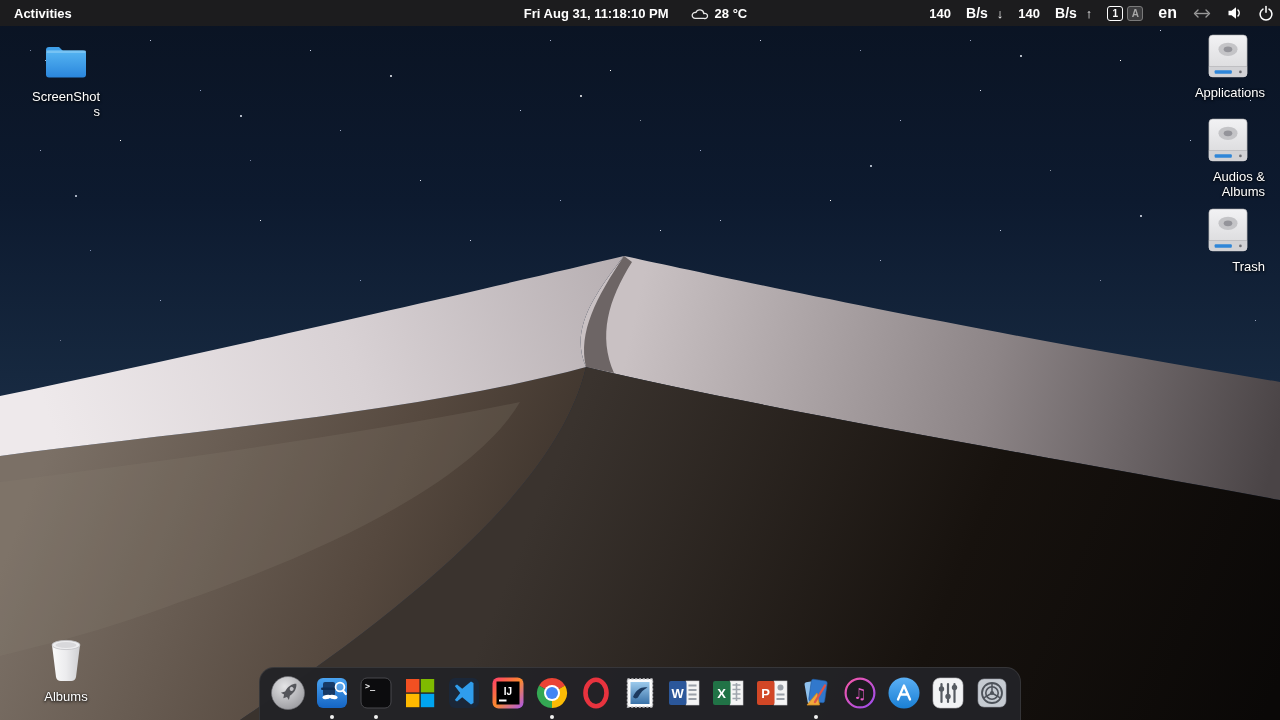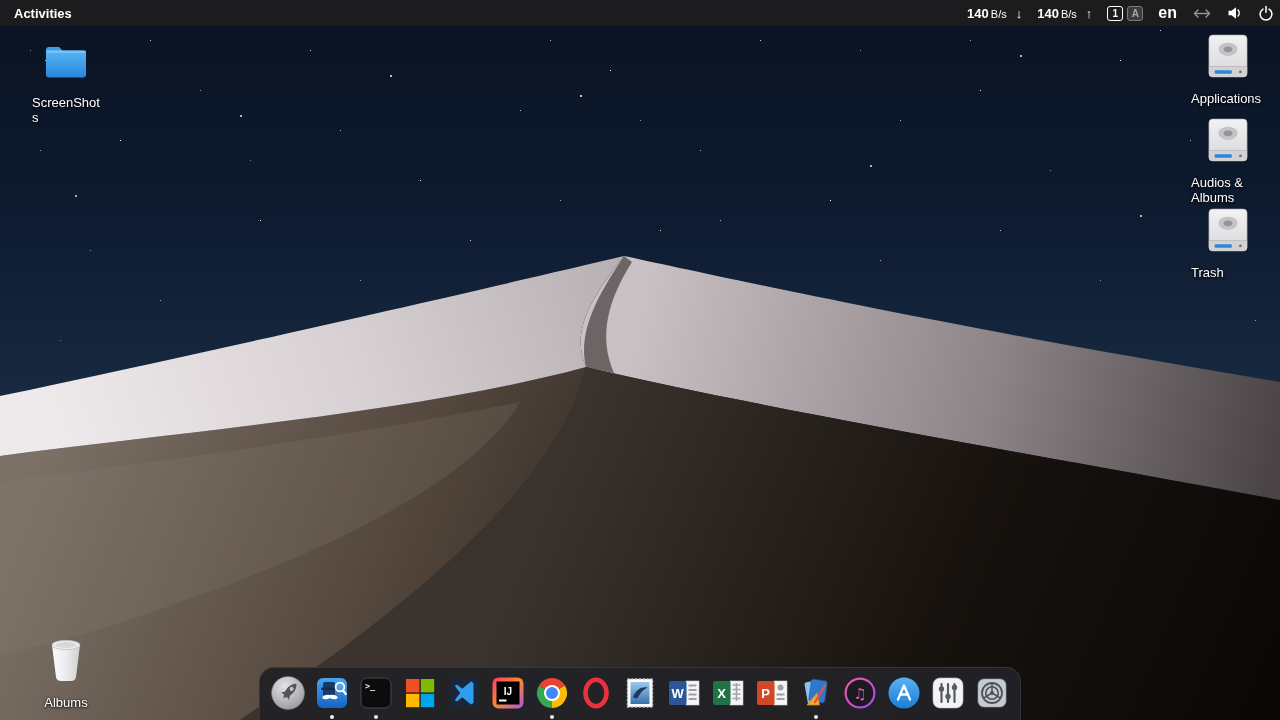--- a/index.html
+++ b/index.html
@@ -35,33 +35,33 @@
   .topbar { position:absolute; top:0; left:0; right:0; height:26px; background:#1c1c1e;
     display:flex; align-items:center; color:#fff; font-size:13px; font-weight:700; z-index:10; }
   .tb-left { position:absolute; left:0; top:0; bottom:0; display:flex; align-items:center; }
   .tb-activities { padding:16px 14px; height:100%; display:flex; align-items:center; cursor:pointer; }
   .tb-center { position:absolute; left:50%; top:0; bottom:0; transform:translateX(-52%);
     display:flex; align-items:center; gap:22px; }
   .tb-clock { display:flex; align-items:center; }
   .tb-weather { display:flex; align-items:center; gap:6px; }
   .tb-right { position:absolute; right:6px; top:0; bottom:0; display:flex; align-items:center; gap:15px; }
   .net-group { display:flex; align-items:center; gap:9px; }
-  .net-unit { font-size:11px; font-weight:400; margin-left:2px; }
+  .net-unit { font-size:14px; font-weight:700; margin-left:15px; }
   .net-arrow { font-size:13px; }
   .kbd-group { display:flex; align-items:center; gap:4px; }
   .kbd-box { width:16px; height:15px; border-radius:3px; display:flex; align-items:center; justify-content:center;
     font-size:10px; font-weight:700; }
   .kbd-box.on  { border:1.5px solid #fff; color:#fff; }
   .kbd-box.off { border:1.5px solid #7a7a7a; color:#a8a8a8; background:#3c3c3e; }
   .tb-lang { font-size:16px; }
   .tb-icon { display:flex; align-items:center; }
 
   
   .desk-icon { position:absolute; display:flex; flex-direction:column; align-items:center; z-index:3; cursor:pointer; }
-  .desk-label { color:#fff; font-size:13px; text-align:left; line-height:1.18; margin-top:9px;
+  .desk-label { color:#fff; font-size:13px; text-align:right; line-height:1.18; margin-top:3px;
     text-shadow:0 1px 3px rgba(0,0,0,.95), 0 0 2px rgba(0,0,0,.6); overflow-wrap:anywhere; }
   #icon-screenshots { left:16px; top:42px; width:100px; }
   #icon-screenshots .desk-label { width:68px; }
   #icon-applications { left:1178px; top:34px; width:100px; }
   #icon-audios { left:1178px; top:118px; width:100px; }
   #icon-movies { left:1178px; top:208px; width:100px; }
   #icon-applications .desk-label, #icon-audios .desk-label, #icon-movies .desk-label { width:74px; }
   #icon-trash { left:24px; top:636px; width:84px; }
 
   
@@ -115,20 +115,31 @@
   <path d="M0,396 C210,352 480,290 624,256 C592,297 570,331 586,367 C420,412 180,432 0,456 Z" fill="url(#g-bright)"></path>
 
   <path d="M624,256 C596,298 578,332 586,367 L614,373 C598,336 608,300 632,262 Z" fill="#201a17" opacity="0.55"></path>
 </svg>
 
 <div class="topbar">
   <div class="tb-left">
     <div class="tb-activities">Activities</div>
   </div>
 
+  <div class="tb-center">
+    <div class="tb-clock">Fri Aug 31, 11:18:10 PM</div>
+    <div class="tb-weather">
+      <span class="tb-icon">
+        <svg width="18" height="13" viewBox="0 0 18 13">
+          <path d="M4.6,11.4 a3,3 0 1 1 .5,-5.9 a4.1,4.1 0 0 1 7.9,1.1 a2.6,2.6 0 1 1 .3,4.8 Z" fill="none" stroke="#e6e6e6" stroke-width="1.3" stroke-linejoin="round"></path>
+        </svg>
+      </span>
+      <span>28 °C</span>
+    </div>
+  </div>
 
   <div class="tb-right">
     <div class="net-group">
       <span><span>140</span><span class="net-unit">B/s</span></span>
       <span class="net-arrow">↓</span>
     </div>
     <div class="net-group">
       <span><span>140</span><span class="net-unit">B/s</span></span>
       <span class="net-arrow">↑</span>
     </div>

